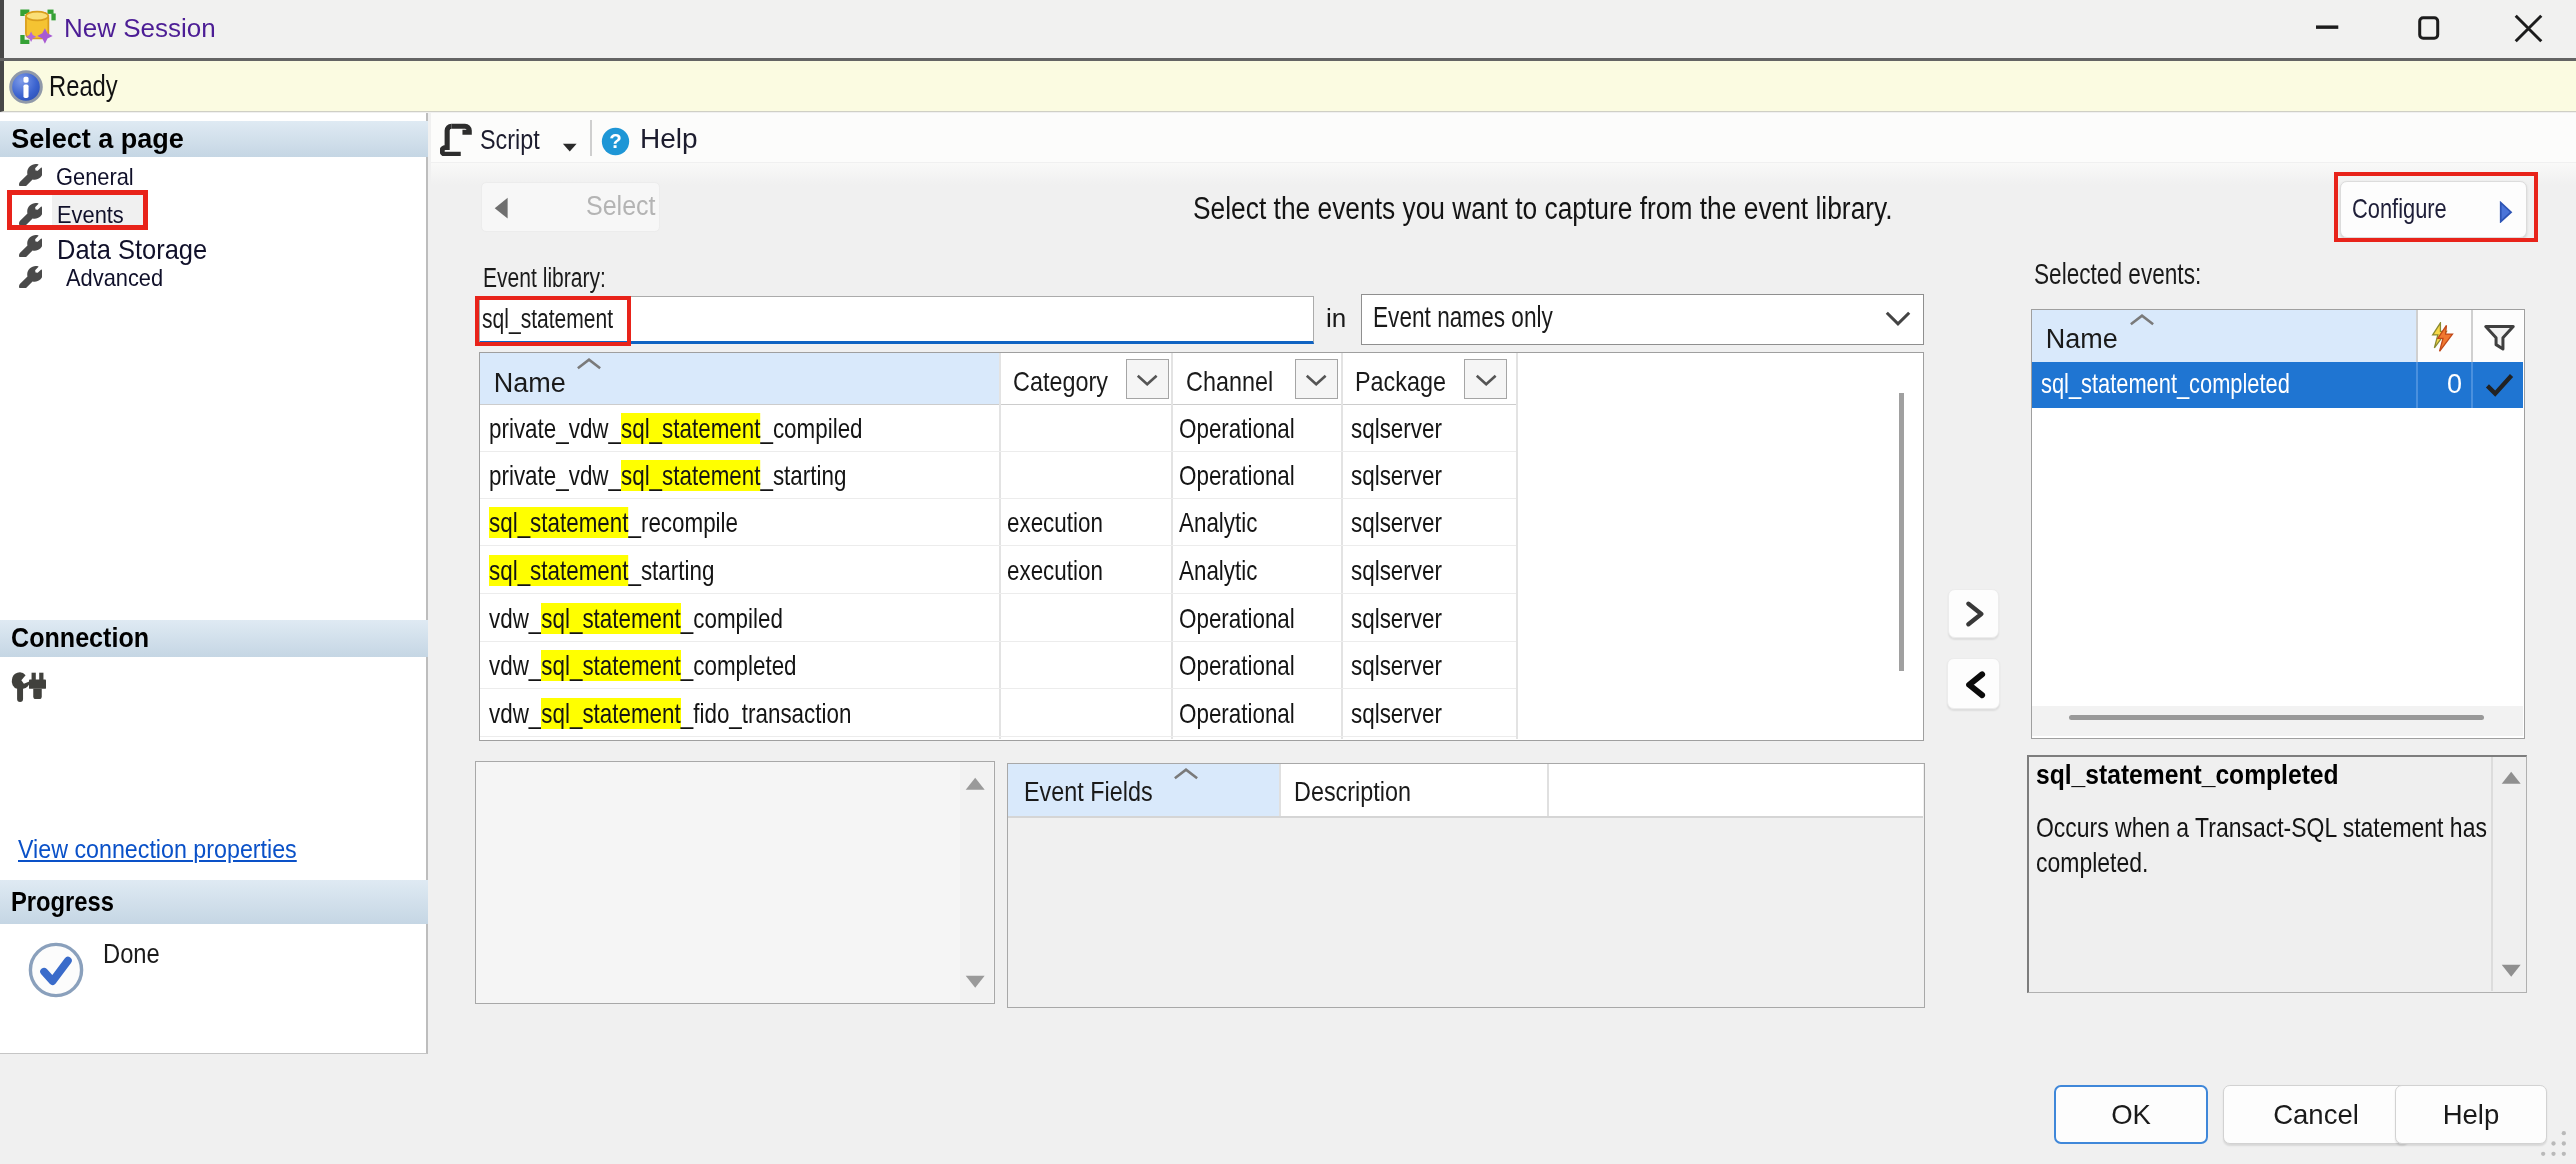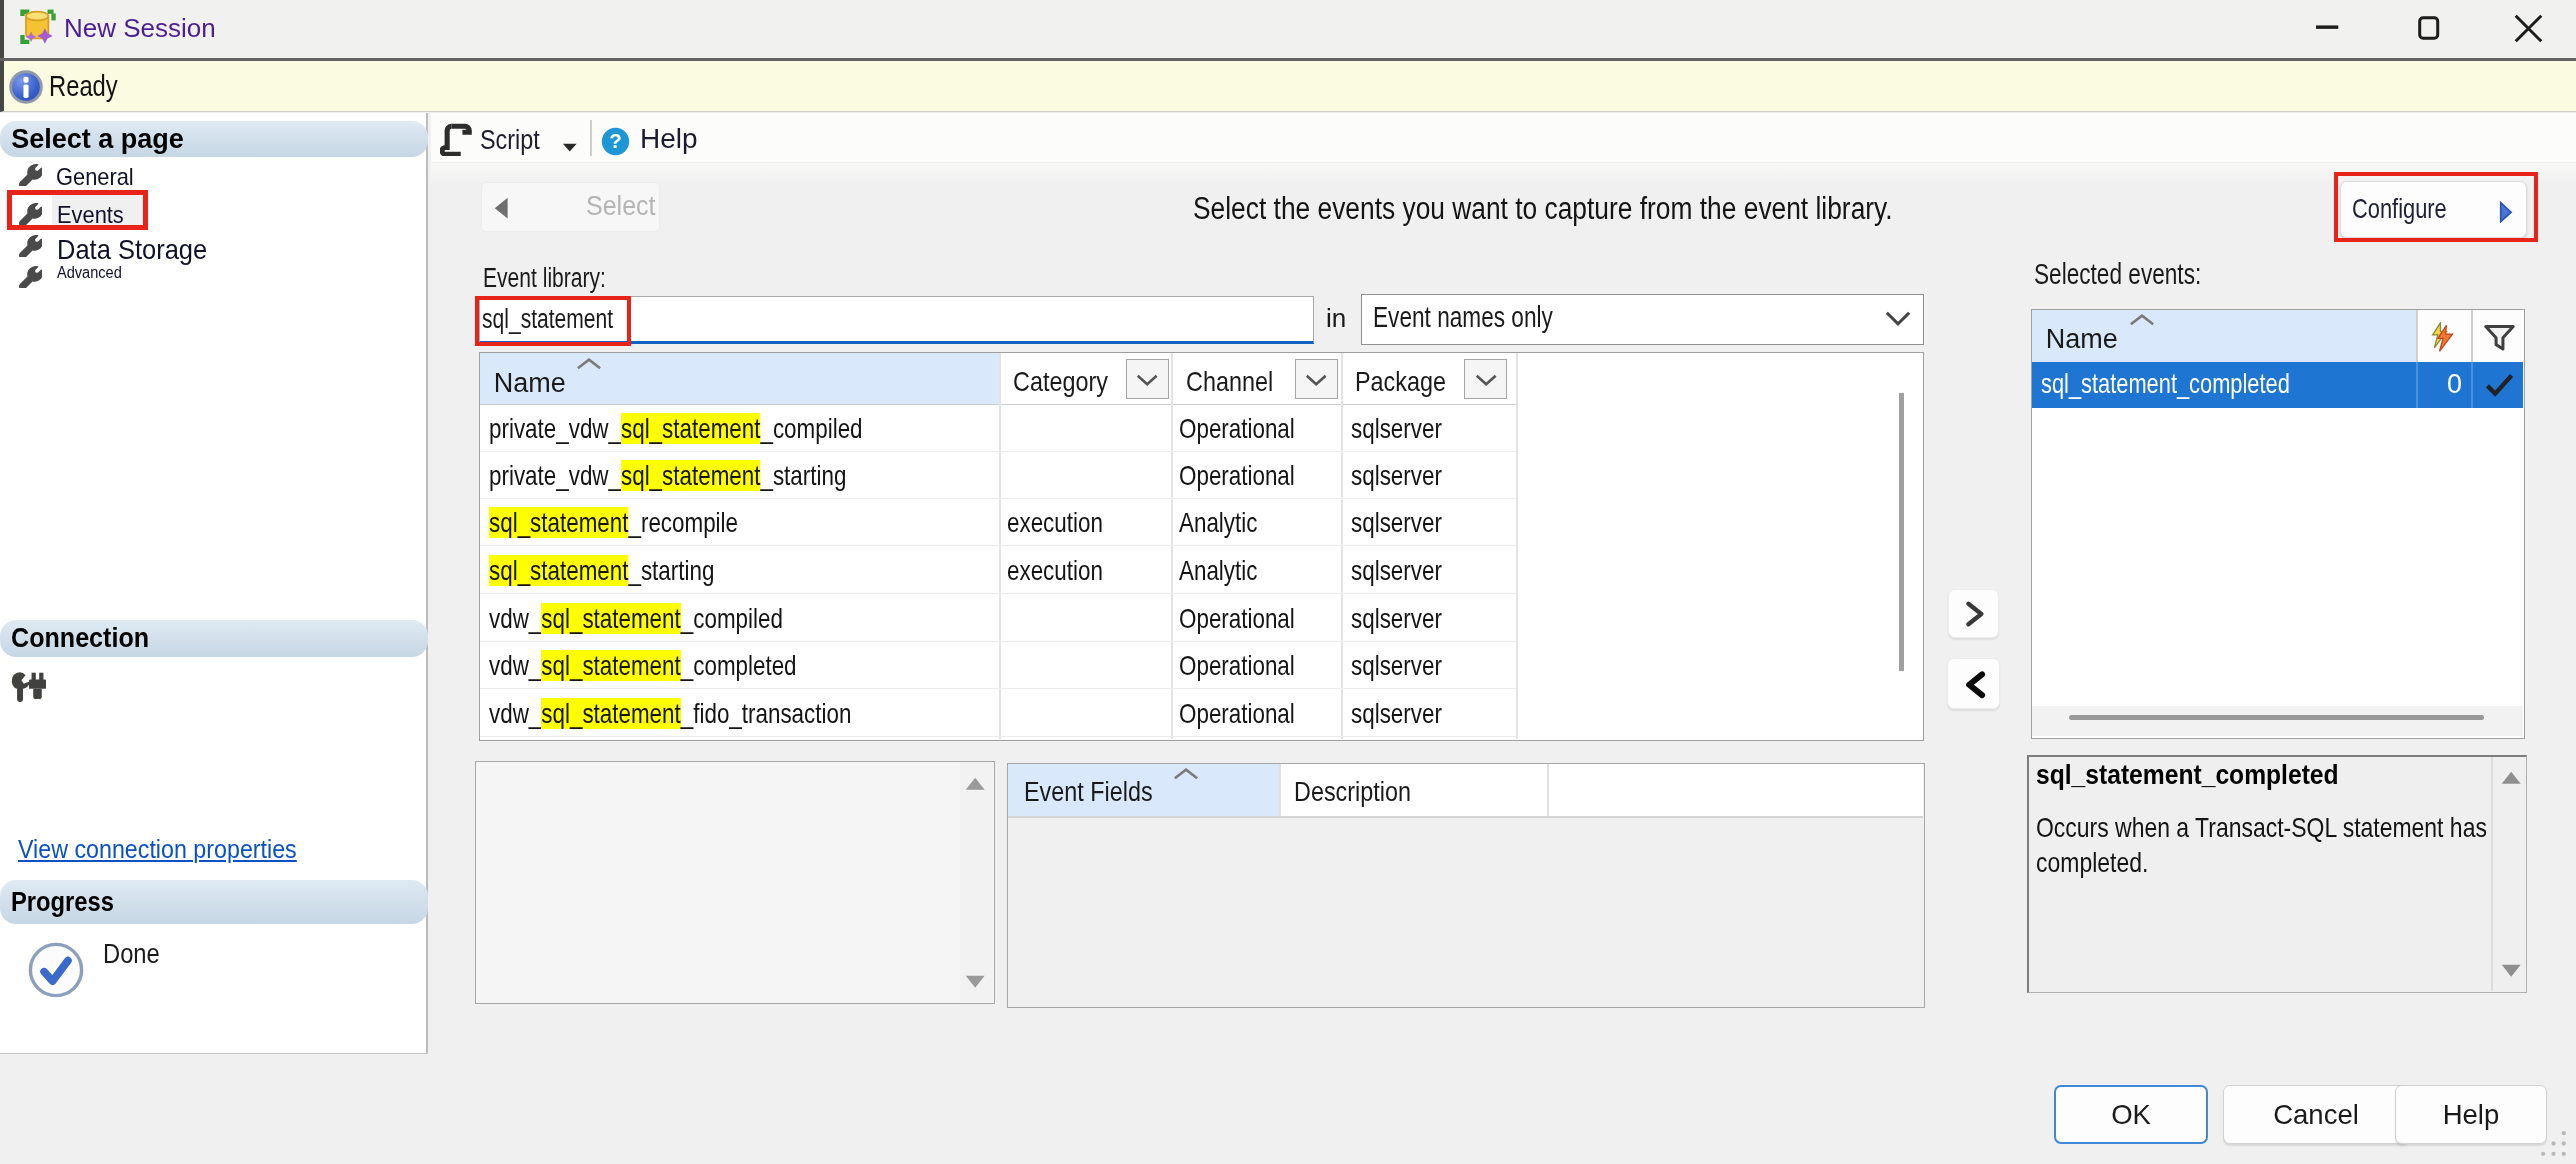--- a/index.html
+++ b/index.html
@@ -1,17 +1,17 @@
 <!DOCTYPE html>
 <html style="font-size:13.8px"><head><meta charset="utf-8"><style>
 *{margin:0;padding:0;box-sizing:border-box;}
 html,body{width:2576px;height:1164px;overflow:hidden;}
 body{font-family:"Liberation Sans",sans-serif;background:#f0f0f0;position:relative;color:#1a1a1a;}
 .abs{position:absolute;}
-.band{background:linear-gradient(#dfeaf3,#c5d6e4);font-weight:bold;font-size:27px;display:flex;align-items:center;padding-left:11.2px;color:#000;border-radius:16px;}
+.band{background:linear-gradient(#dfeaf3,#c5d6e4);font-weight:bold;font-size:27px;display:flex;align-items:center;padding-left:11.2px;color:#000;}
 .redbox{border:5.2px solid #e8231a;position:absolute;}
 .row{left:0;width:1036px;height:47px;border-bottom:1.7px solid #ececec;font-size:28px;color:#141414;}
 .row span{position:absolute;top:7.7px;white-space:nowrap;transform:scaleX(.80);transform-origin:0 50%;}
 .row .c1{left:8.6px;} .row .c2{left:527px;} .row .c3{left:699px;} .row .c4{left:871px;}
 .row i{font-style:normal;background:#ffff00;}
 .sx{display:inline-block;transform-origin:0 50%;white-space:nowrap;}
 .s78{transform:scaleX(.78);} .s82{transform:scaleX(.82);} .s85{transform:scaleX(.85);}
 .s88{transform:scaleX(.88);} .s91{transform:scaleX(.91);} .s93{transform:scaleX(.93);}
 </style></head>
 <body>
@@ -71,21 +71,21 @@
   </svg>
 <div class="abs" style="left:57px;top:201px;font-size:24px;color:#10102a;"><span class="sx s91">Events</span></div>
 <div class="redbox" style="left:6.9px;top:190px;width:141px;height:40px;"></div>
 <svg class="abs wr" style="left:19px;top:234px;" width="23" height="23" viewBox="0 0 512 512">
     <path fill="#4a4a4a" d="M507.7 109.4c-2.2-9-13.2-12.2-19.8-5.6l-70.7 70.7-49.5-8.2-8.2-49.5 70.7-70.7c6.6-6.6 3.4-17.6-5.6-19.8C359.4 8.6 289.4 26 238.7 76.7c-48 48-66.2 115.2-50.2 177.5L23.6 419.1c-31.4 31.4-31.4 82.3 0 113.7s82.3 31.4 113.7 0l164.9-164.9c62.3 16 129.5-2.2 177.5-50.2 50.7-50.7 68.1-120.7 28-208.2z"></path>
   </svg>
 <div class="abs" style="left:57px;top:234px;font-size:28px;color:#10102a;"><span class="sx s91">Data Storage</span></div>
 <svg class="abs wr" style="left:19px;top:265px;" width="23" height="23" viewBox="0 0 512 512">
     <path fill="#4a4a4a" d="M507.7 109.4c-2.2-9-13.2-12.2-19.8-5.6l-70.7 70.7-49.5-8.2-8.2-49.5 70.7-70.7c6.6-6.6 3.4-17.6-5.6-19.8C359.4 8.6 289.4 26 238.7 76.7c-48 48-66.2 115.2-50.2 177.5L23.6 419.1c-31.4 31.4-31.4 82.3 0 113.7s82.3 31.4 113.7 0l164.9-164.9c62.3 16 129.5-2.2 177.5-50.2 50.7-50.7 68.1-120.7 28-208.2z"></path>
   </svg>
-<div class="abs" style="left:57px;top:264px;font-size:16px;color:#10102a;"><span class="sx s91">Advanced</span></div>
+<div class="abs" style="left:66px;top:264px;font-size:24px;color:#10102a;"><span class="sx s91">Advanced</span></div>
 
 <div class="abs band" style="left:0;top:620px;width:428px;height:37px;">
     <span class="sx s93">Connection</span>
   </div>
 
 <svg class="abs" style="left:10.3px;top:671px;" width="38" height="34" viewBox="0 0 44 40">
   <path d="M2 10 a9 9 0 0 1 16 -5 l-5 6 3 4 7 -3 a9 9 0 0 1 -8 9 l0 12 a3.5 3.5 0 0 1 -7 0 l0 -12 a9 9 0 0 1 -6 -11 z" fill="#41413d"></path>
   <rect x="25" y="2" width="5" height="9" fill="#41413d"></rect>
   <rect x="34" y="2" width="5" height="9" fill="#41413d"></rect>
   <rect x="22" y="10" width="20" height="11" rx="1" fill="#41413d"></rect>

